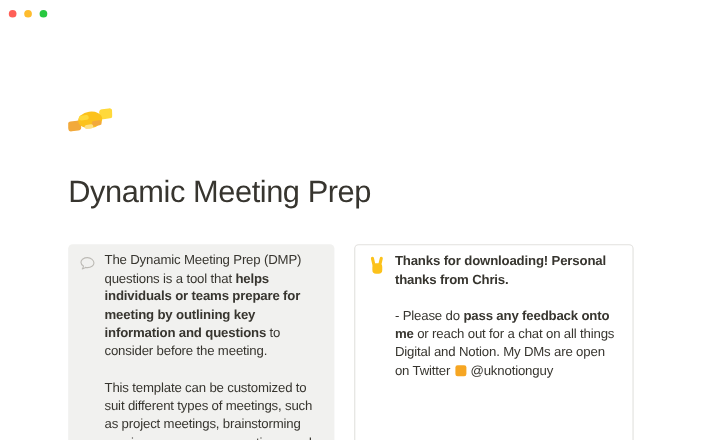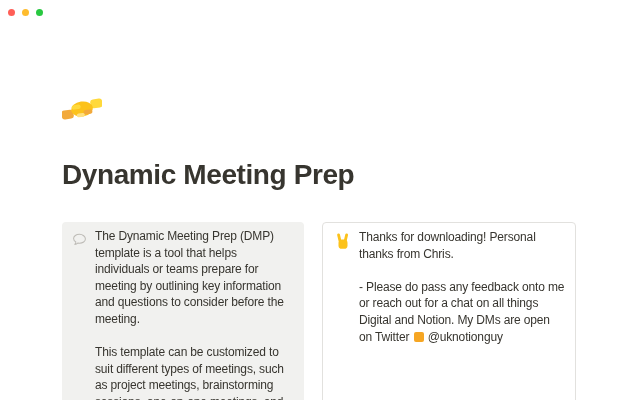--- a/index.html
+++ b/index.html
@@ -12,37 +12,37 @@
   .traffic-lights{position:absolute;top:9px;left:8px;display:flex;gap:7px;}
   .dot{width:7px;height:7px;border-radius:50%;display:block;}
   .dot-close{background:#ff5f57;}
   .dot-min{background:#febc2e;}
   .dot-zoom{background:#28c840;}
 
   .page-icon{position:absolute;left:62px;top:93px;width:40px;height:32px;}
 
   .page-title{
     position:absolute;left:62px;top:159px;margin:0;
-    font-size:28px;line-height:32px;font-weight:700;letter-spacing:-0.4px;color:#37352f;
+    font-size:28px;line-height:32px;font-weight:400;letter-spacing:-0.4px;color:#37352f;
   }
 
   .callout-row{position:absolute;left:62px;top:222px;display:flex;gap:18px;align-items:flex-start;}
   .callout{
     display:flex;box-sizing:border-box;border-radius:4px;
     padding:5px 10px 8px 10px;height:262px;
   }
   .callout-gray{width:242px;background:#f1f1ef;}
   .callout-white{width:254px;background:#ffffff;border:1px solid #e2e1de;padding-left:13px;}
   .callout-icon{flex:0 0 16px;width:16px;height:16px;margin-top:5px;margin-right:7px;}
   .callout-content{
     flex:1;font-size:12px;line-height:16.6px;letter-spacing:-0.15px;color:#37352f;
     padding-top:1px;
   }
   .block{min-height:16.6px;}
-  .b{font-weight:400;}
+  .b{font-weight:700;}
   .point-icon{
     display:inline-block;width:10px;height:10px;border-radius:2px;
     background:#f6a623;vertical-align:-1px;margin:0 1px;
   }
 </style>
 </head>
 <body>
 
 <div>
 
@@ -69,21 +69,21 @@
 
   <div class="callout-row">
 
     <div class="callout callout-gray">
       <div class="callout-icon">
         <svg width="15" height="15" viewBox="0 0 16 16" aria-hidden="true">
           <path d="M8 2.4 C4.5 2.4 1.7 4.4 1.7 6.9 c0 1.5 1 2.8 2.4 3.6 0 .9 -.3 1.9 -1.1 2.7 1.3 -.1 2.4 -.7 3.1 -1.4 .6 .2 1.2 .2 1.9 .2 3.5 0 6.3 -2 6.3 -4.5 S11.5 2.4 8 2.4 z" fill="none" stroke="#bdbbb6" stroke-width="1.1" stroke-linejoin="round"></path>
         </svg>
       </div>
       <div class="callout-content">
-          <div class="block"><span>The Dynamic Meeting Prep (DMP) template is a tool that </span><span class="b">helps individuals or teams prepare for meeting by outlining key information and questions</span><span> to consider before the meeting.</span></div>
+          <div class="block"><span>The Dynamic Meeting Prep (DMP) questions is a tool that </span><span class="b">helps individuals or teams prepare for meeting by outlining key information and questions</span><span> to consider before the meeting.</span></div>
           <div class="block"></div>
           <div class="block"><span>This template can be customized to suit different types of meetings, such as project meetings, brainstorming sessions, one-on-one meetings, and</span></div>
         </div>
     </div>
 
     <div class="callout callout-white">
       <div class="callout-icon">
         <svg width="14" height="16" viewBox="0 0 14 16" aria-hidden="true">
           <g fill="#fcc21b">
             <rect x="1.8" y="0.4" width="2.8" height="8.5" rx="1.4" transform="rotate(-13 3.2 4.6)"></rect>

